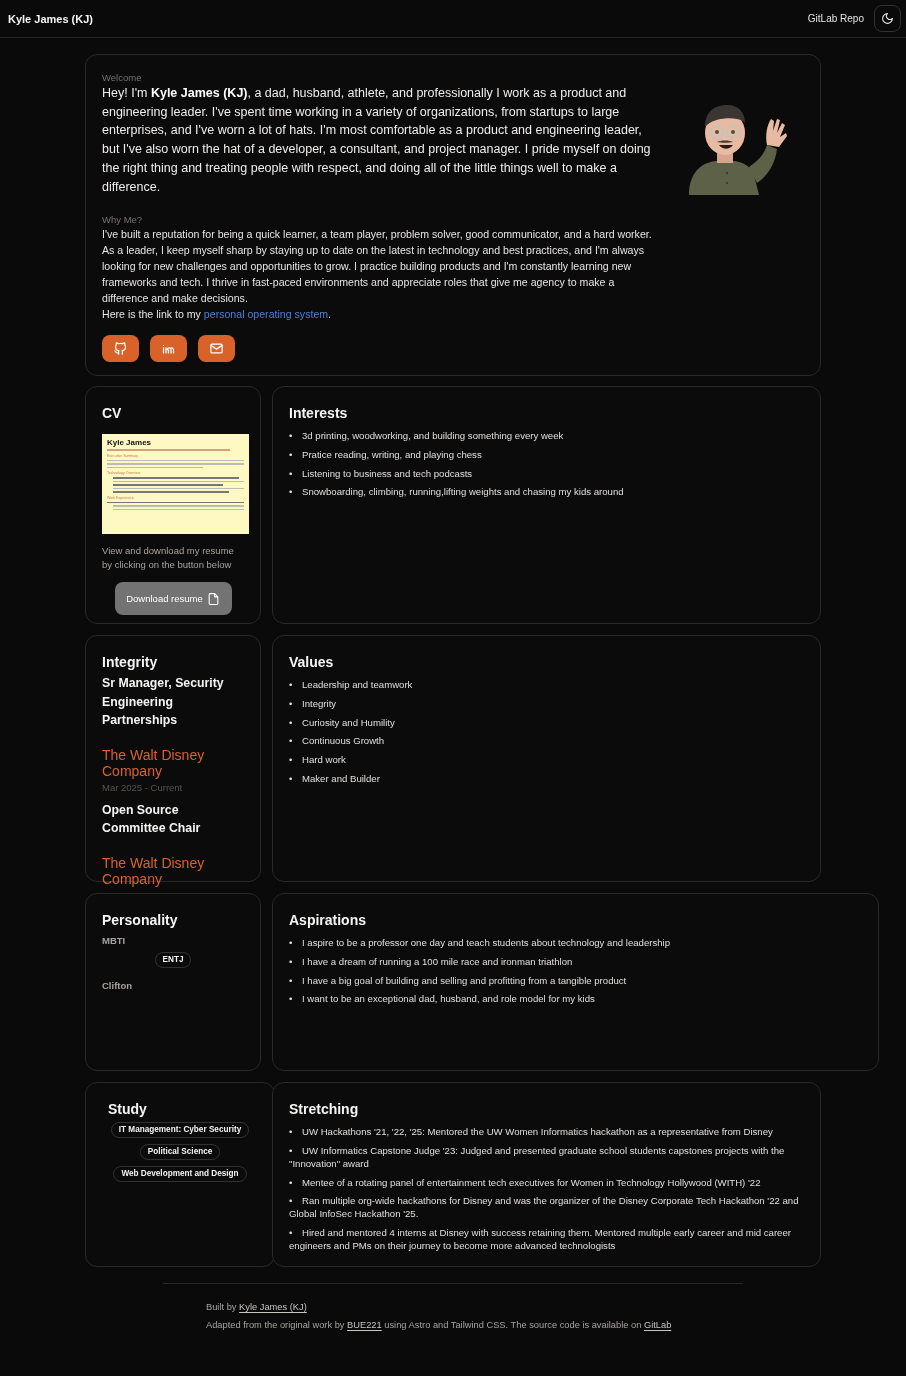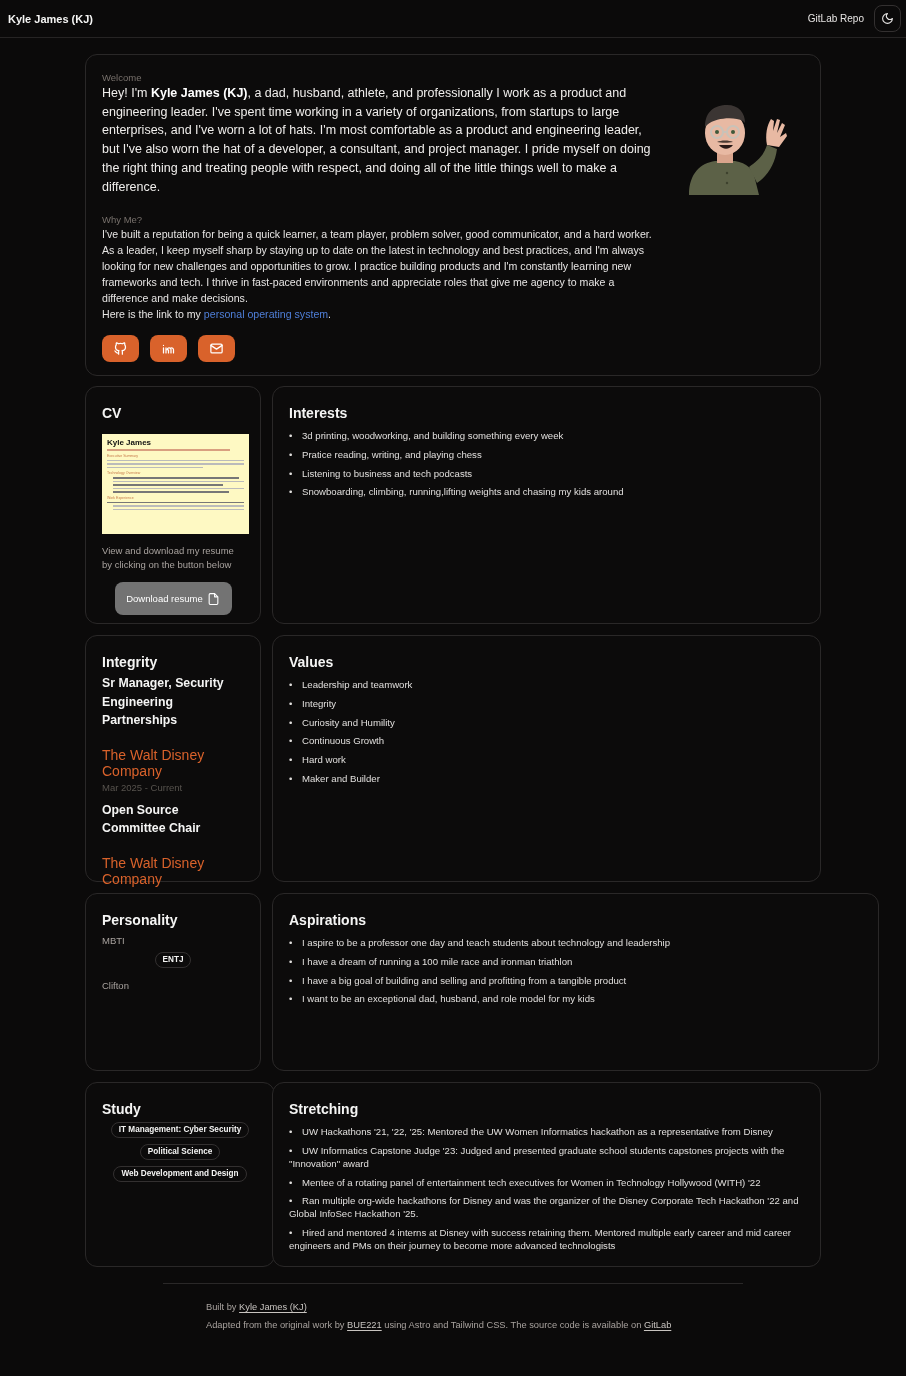--- a/index.html
+++ b/index.html
@@ -40,21 +40,21 @@
   .cv-line.d { background: #777; }
   .cv-sec { font-size: 3.5px; color: #c77a4a; margin-top: 3px; }
   .cv-desc { font-size: 9.5px; color: #a8a29e; line-height: 14px; margin-top: 10px; }
   .dl-btn { margin: 10px auto 0; width: 117px; height: 33px; background: #737373; border-radius: 8px; display: flex; align-items: center; justify-content: center; gap: 4px; color: #fff; font-size: 9.5px; }
 
   .job-title { font-size: 12.3px; font-weight: bold; color: #f5f5f4; line-height: 18.5px; }
   .job-company { font-size: 14px; color: #d9622b; margin-top: 17px; }
   .job-dates { font-size: 9.5px; color: #57534e; margin-top: 3px; }
   .view-more { font-size: 9.5px; color: #d9622b; display: inline-block; margin-top: 11px; }
 
-  .sublabel { font-size: 9.5px; color: #a8a29e; font-weight: normal; }
+  .sublabel { font-size: 9.5px; color: #a8a29e; font-weight: bold; }
   .chips { display: flex; flex-wrap: wrap; justify-content: center; gap: 5px 5px; }
   .chip { border: 1px solid #333030; border-radius: 999px; padding: 2px 7px; font-size: 8.2px; font-weight: bold; color: #f5f5f4; line-height: 10px; }
 
   .footer { position: absolute; left: 163px; top: 1283px; width: 580px; border-top: 1px solid #2a2828; padding: 14px 0 0 43px; }
   .footer p { font-size: 9.3px; color: #a8a29e; line-height: 18px; }
   .footer .ul { text-decoration: underline; text-underline-offset: 2px; color: #c8c4c0; }
 </style>
 </head>
 <body>
 
@@ -204,21 +204,21 @@
 <section class="card" style="left:272px; top:893px; width:607px; height:178px; padding:18px 16px;">
   <h2 class="h2">Aspirations</h2>
   <ul class="bullets">
     <li>I aspire to be a professor one day and teach students about technology and leadership</li>
     <li>I have a dream of running a 100 mile race and ironman triathlon</li>
     <li>I have a big goal of building and selling and profitting from a tangible product</li>
     <li>I want to be an exceptional dad, husband, and role model for my kids</li>
   </ul>
 </section>
 
-<section class="card" style="left:85px; top:1082px; width:190px; height:185px; padding:18px 10px;">
+<section class="card" style="left:85px; top:1082px; width:190px; height:185px; padding:18px 16px;">
   <h2 class="h2" style="padding-left:6px;">Study</h2>
   <div class="chips" style="margin-top:5px; flex-direction:column; align-items:center; gap:6px;">
     <span class="chip">IT Management: Cyber Security</span>
     <span class="chip">Political Science</span>
     <span class="chip">Web Development and Design</span>
   </div>
 </section>
 
 <section class="card" style="left:272px; top:1082px; width:549px; height:185px; padding:18px 16px;">
   <h2 class="h2">Stretching</h2>

